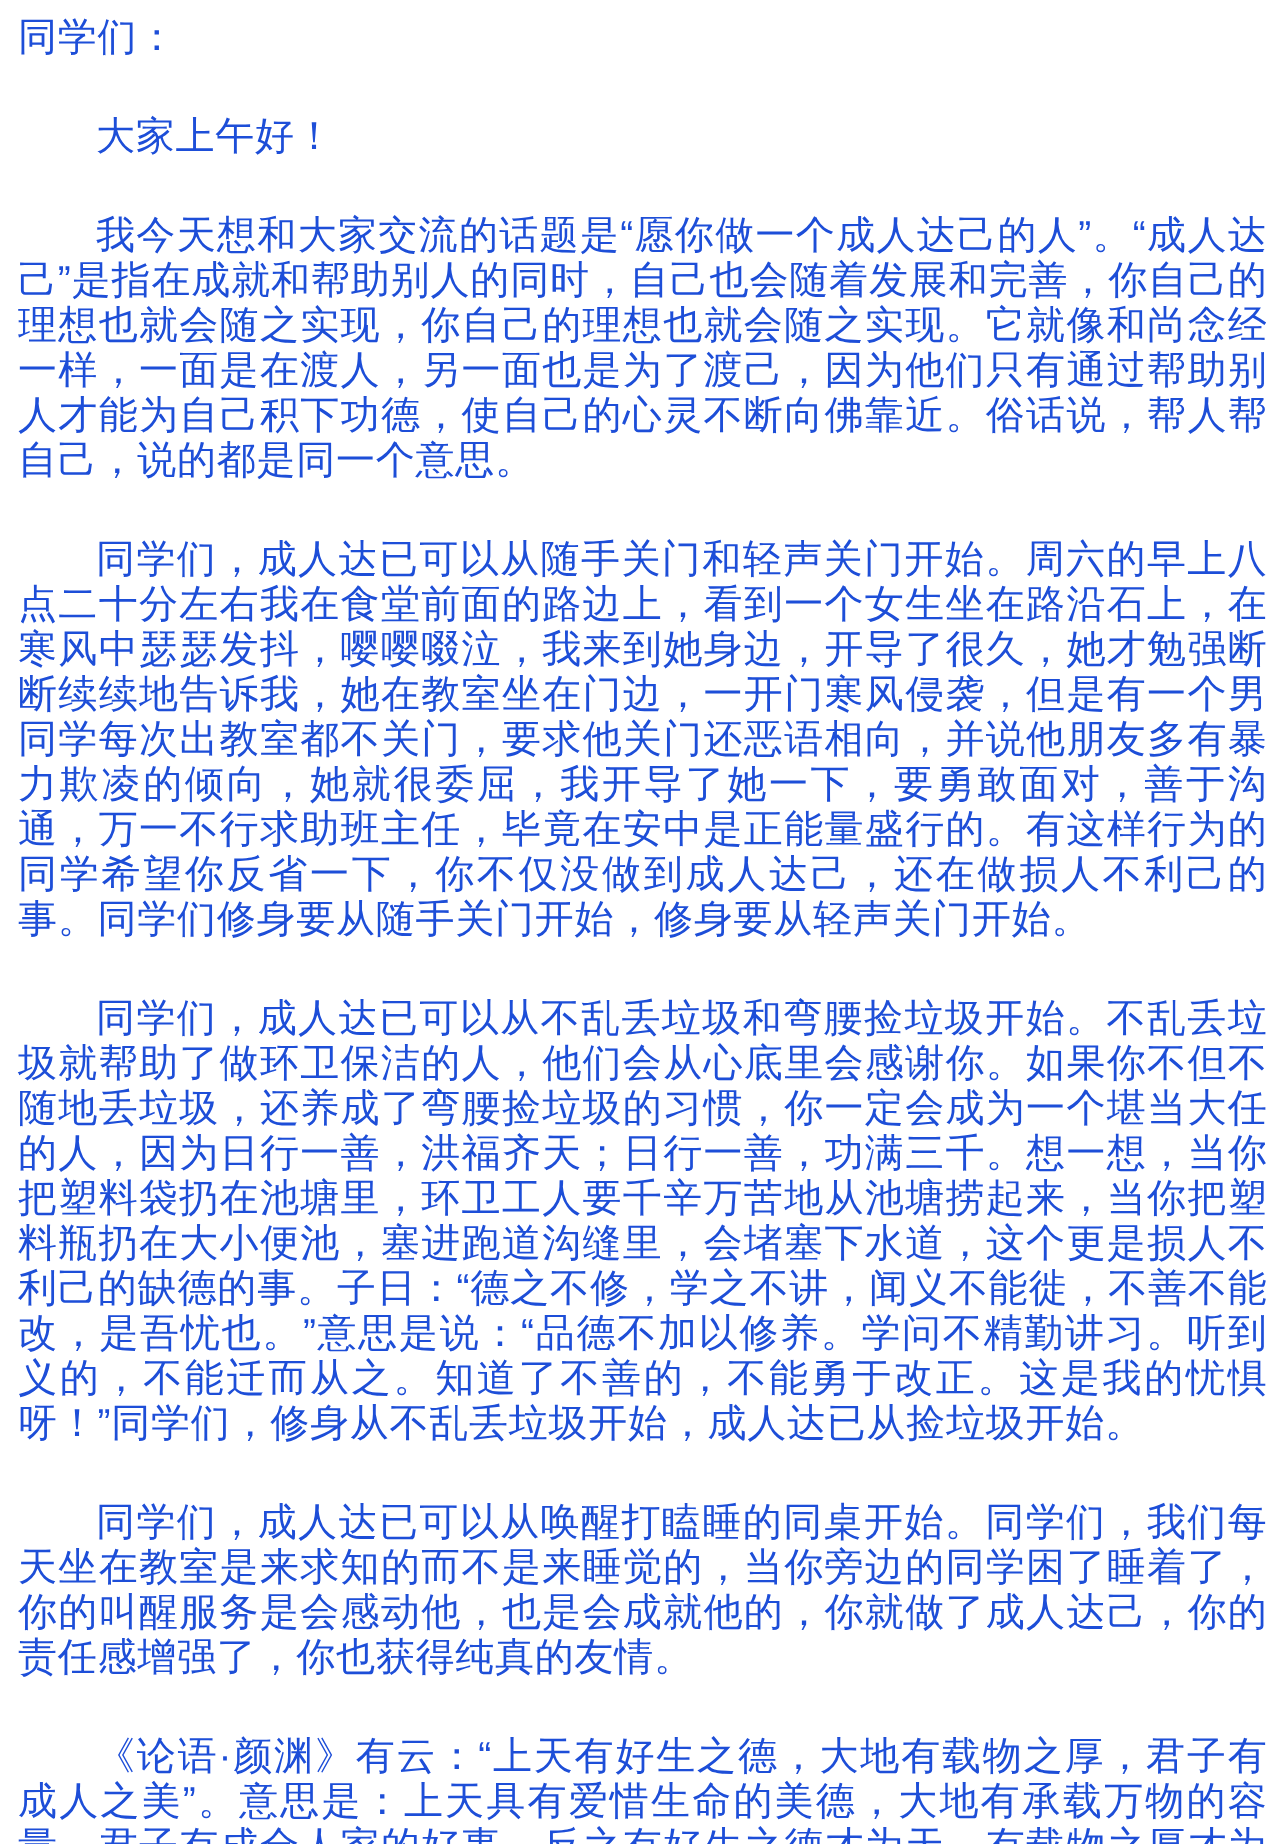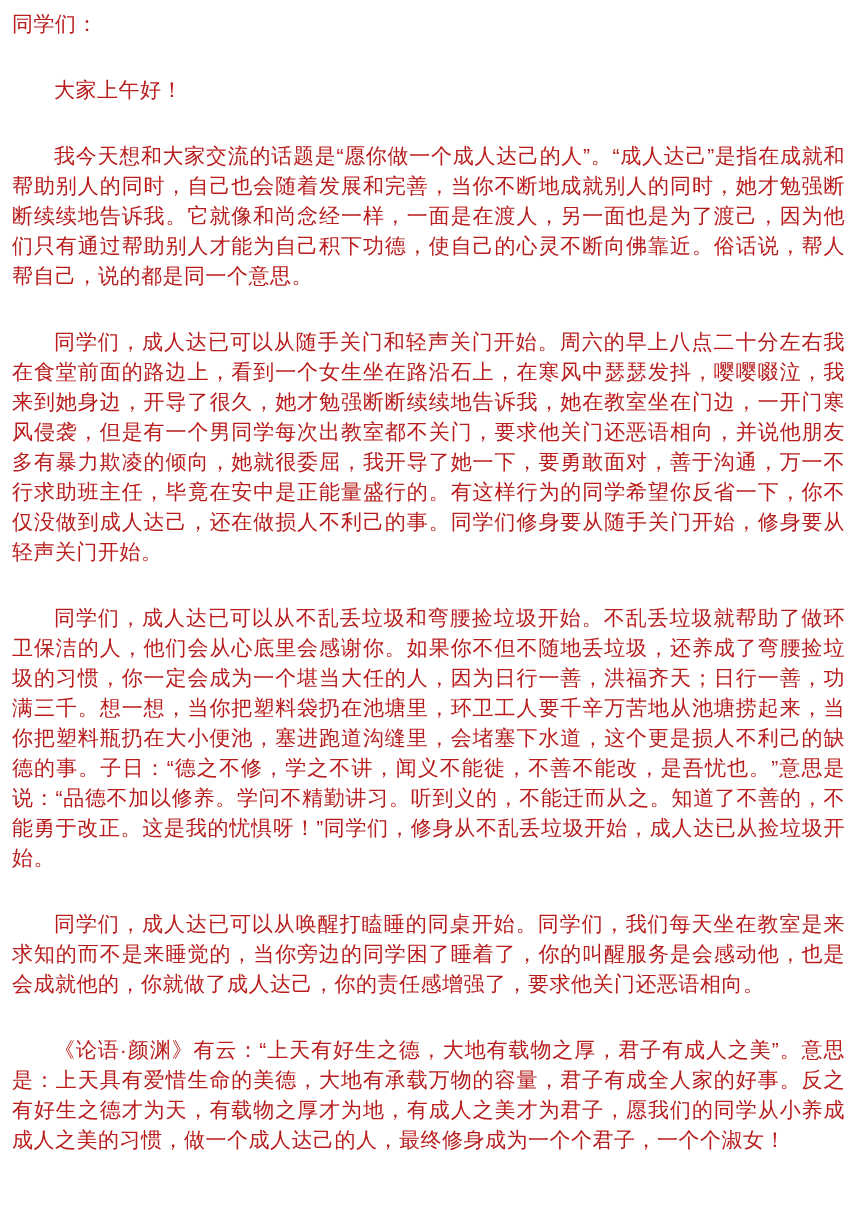--- a/index.html
+++ b/index.html
@@ -12,49 +12,49 @@
     color: #333333;
     background: #ffffff;
   }
   .page {
     width: 857px;
     min-height: 1229px;
     padding: 9px 12px 8px 12px;
     background: #ffffff;
   }
   .para {
-    font-size: 21px;
+    font-size: 26px;
     line-height: 30px;
     text-align: justify;
     letter-spacing: 0.5px;
     margin-bottom: 13px;
-    color: #b91c1c;
+    color: #1d4ed8;
     word-break: break-all;
   }
   .salutation {
     text-indent: 0;
   }
   .indented {
     text-indent: 2em;
     margin-top: 36px;
   }
 </style>
 </head>
 <body>
 
 <div class="page">
   <p class="para salutation">同学们：</p>
 
   <p class="para indented">大家上午好！</p>
 
-  <p class="para indented">我今天想和大家交流的话题是“愿你做一个成人达己的人”。“成人达己”是指在成就和帮助别人的同时，自己也会随着发展和完善，当你不断地成就别人的同时，她才勉强断断续续地告诉我。它就像和尚念经一样，一面是在渡人，另一面也是为了渡己，因为他们只有通过帮助别人才能为自己积下功德，使自己的心灵不断向佛靠近。俗话说，帮人帮自己，说的都是同一个意思。</p>
+  <p class="para indented">我今天想和大家交流的话题是“愿你做一个成人达己的人”。“成人达己”是指在成就和帮助别人的同时，自己也会随着发展和完善，你自己的理想也就会随之实现，你自己的理想也就会随之实现。它就像和尚念经一样，一面是在渡人，另一面也是为了渡己，因为他们只有通过帮助别人才能为自己积下功德，使自己的心灵不断向佛靠近。俗话说，帮人帮自己，说的都是同一个意思。</p>
 
   <p class="para indented">同学们，成人达已可以从随手关门和轻声关门开始。周六的早上八点二十分左右我在食堂前面的路边上，看到一个女生坐在路沿石上，在寒风中瑟瑟发抖，嘤嘤啜泣，我来到她身边，开导了很久，她才勉强断断续续地告诉我，她在教室坐在门边，一开门寒风侵袭，但是有一个男同学每次出教室都不关门，要求他关门还恶语相向，并说他朋友多有暴力欺凌的倾向，她就很委屈，我开导了她一下，要勇敢面对，善于沟通，万一不行求助班主任，毕竟在安中是正能量盛行的。有这样行为的同学希望你反省一下，你不仅没做到成人达己，还在做损人不利己的事。同学们修身要从随手关门开始，修身要从轻声关门开始。</p>
 
   <p class="para indented">同学们，成人达已可以从不乱丢垃圾和弯腰捡垃圾开始。不乱丢垃圾就帮助了做环卫保洁的人，他们会从心底里会感谢你。如果你不但不随地丢垃圾，还养成了弯腰捡垃圾的习惯，你一定会成为一个堪当大任的人，因为日行一善，洪福齐天；日行一善，功满三千。想一想，当你把塑料袋扔在池塘里，环卫工人要千辛万苦地从池塘捞起来，当你把塑料瓶扔在大小便池，塞进跑道沟缝里，会堵塞下水道，这个更是损人不利己的缺德的事。子日：“德之不修，学之不讲，闻义不能徙，不善不能改，是吾忧也。”意思是说：“品德不加以修养。学问不精勤讲习。听到义的，不能迁而从之。知道了不善的，不能勇于改正。这是我的忧惧呀！”同学们，修身从不乱丢垃圾开始，成人达已从捡垃圾开始。</p>
 
-  <p class="para indented">同学们，成人达已可以从唤醒打瞌睡的同桌开始。同学们，我们每天坐在教室是来求知的而不是来睡觉的，当你旁边的同学困了睡着了，你的叫醒服务是会感动他，也是会成就他的，你就做了成人达己，你的责任感增强了，要求他关门还恶语相向。</p>
+  <p class="para indented">同学们，成人达已可以从唤醒打瞌睡的同桌开始。同学们，我们每天坐在教室是来求知的而不是来睡觉的，当你旁边的同学困了睡着了，你的叫醒服务是会感动他，也是会成就他的，你就做了成人达己，你的责任感增强了，你也获得纯真的友情。</p>
 
 
 
   <p class="para indented">《论语·颜渊》有云：“上天有好生之德，大地有载物之厚，君子有成人之美”。意思是：上天具有爱惜生命的美德，大地有承载万物的容量，君子有成全人家的好事。反之有好生之德才为天，有载物之厚才为地，有成人之美才为君子，愿我们的同学从小养成成人之美的习惯，做一个成人达己的人，最终修身成为一个个君子，一个个淑女！</p>
 
 </div>
 
 </body></html>

